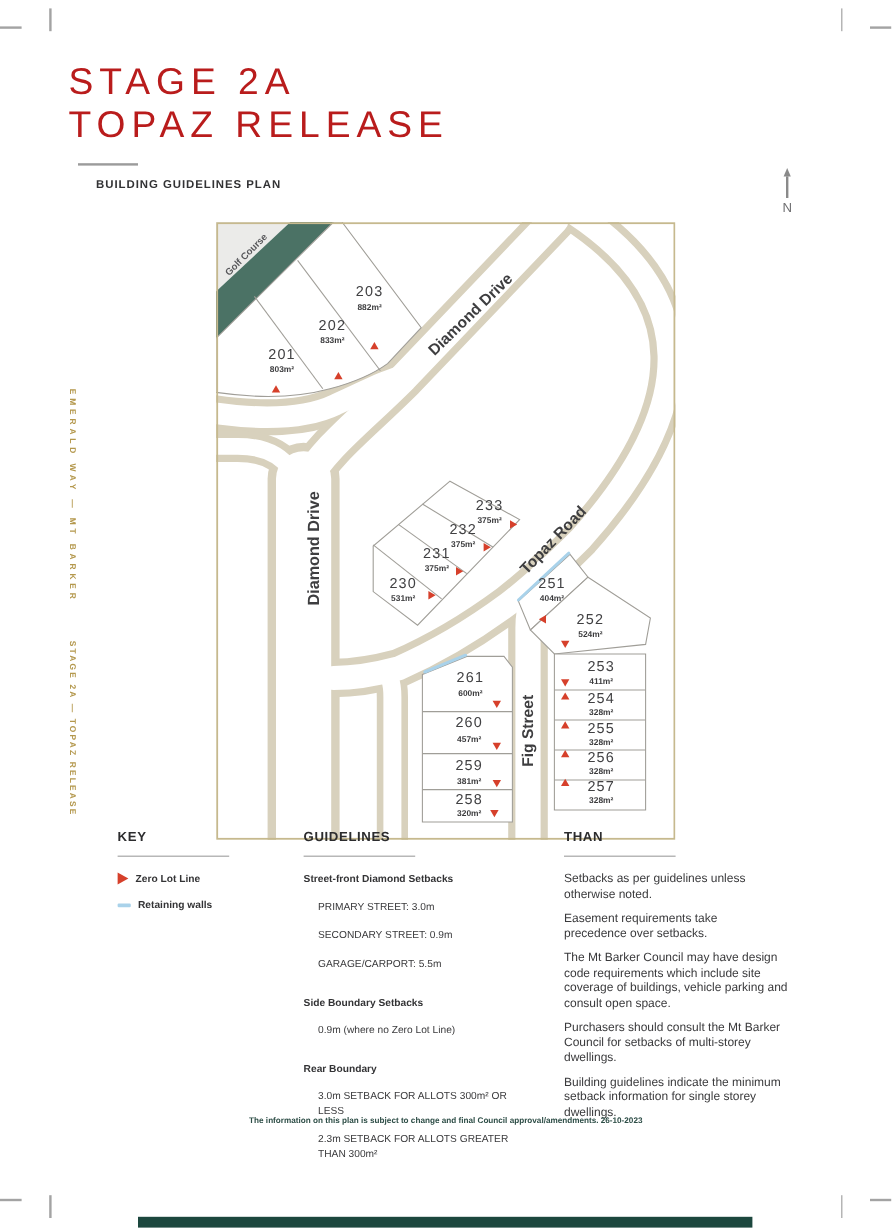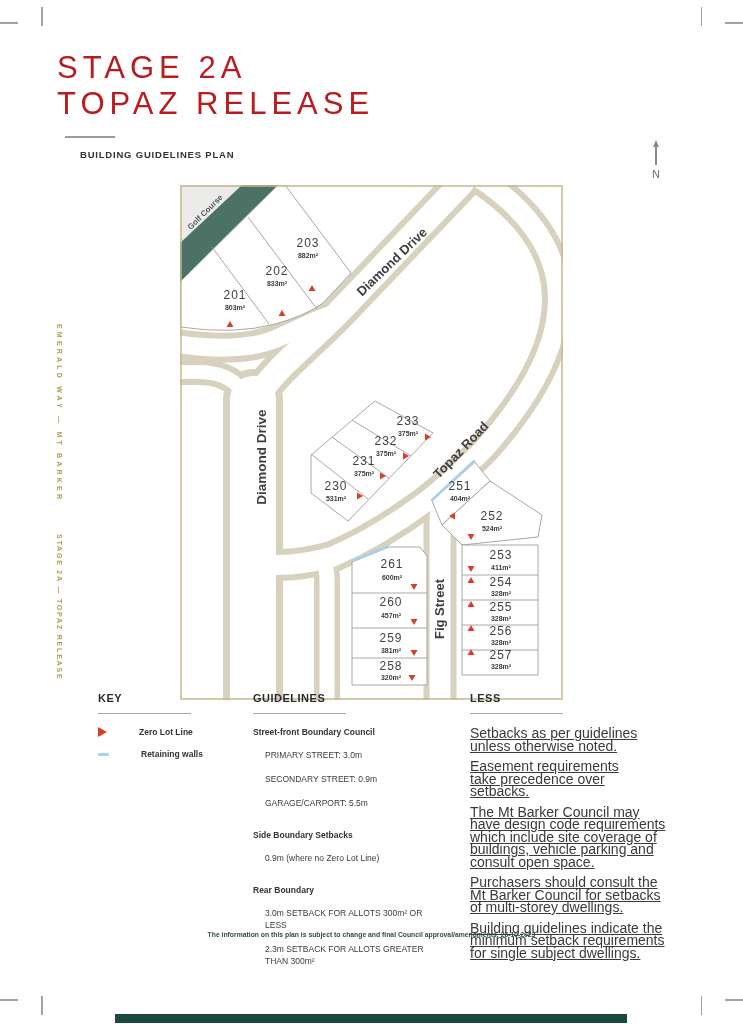--- a/index.html
+++ b/index.html
@@ -29,29 +29,29 @@
   
   .plan{position:absolute;left:180px;top:185px;width:383px;height:515px;}
 
   
   .col{position:absolute;top:692px;}
   .col-key{left:98px;width:150px;}
   .col-guid{left:253px;width:205px;}
   .col-notes{left:470px;width:196px;}
   .col h3{margin:0;font-size:11px;font-weight:bold;letter-spacing:.5px;color:#2c2c2e;}
   .col .rule{width:93px;height:1px;background:#a6a6a6;margin:9px 0 13px;}
-  .key-row{display:flex;align-items:center;gap:32px;margin-bottom:12px;}
+  .key-row{display:flex;align-items:center;gap:6px;margin-bottom:12px;}
   .key-label{font-size:8.5px;font-weight:bold;color:#333335;}
   .tri-right{width:0;height:0;border-top:5px solid transparent;border-bottom:5px solid transparent;
              border-left:9px solid #d6402b;}
   .dash-blue{width:11px;height:3px;background:#a9d2ea;border-radius:1px;}
   .g-head{font-size:8.5px;font-weight:bold;color:#333335;margin:0 0 8px;}
   .g-line{font-size:8.5px;line-height:12px;color:#3a3a3c;margin:12px;}
   .g-gap{height:9px;}
-  .note-p{font-size:14px;line-height:12.5px;color:#3a3a3c;margin:0 0 8px;text-decoration:underline;}
+  .note-p{font-size:10px;line-height:12.5px;color:#3a3a3c;margin:0 0 8px;}
 
   
   .footer{position:absolute;left:0;right:0;top:922px;text-align:center;color:#2e4e47;}
   .footer .main{font-size:10px;font-weight:bold;letter-spacing:.2px;}
   .footer .disclaimer{font-size:6.8px;font-weight:bold;margin-top:9px;}
 
   
   .mark{position:absolute;background:#a3a3a3;}
   .bottom-bar{position:absolute;left:115px;top:1014px;width:512px;height:9px;background:#1c473e;}
 
@@ -232,41 +232,41 @@
     </div>
     <div class="key-row">
       <div class="dash-blue"></div>
       <div class="key-label">Retaining walls</div>
     </div>
   </div>
 
   <div class="col col-guid">
     <h3>GUIDELINES</h3>
     <div class="rule"></div>
-    <p class="g-head">Street-front Boundary Council</p>
+    <p class="g-head">Street-front Diamond Setbacks</p>
     <p class="g-line">PRIMARY STREET: 3.0m</p>
     <p class="g-line">SECONDARY STREET: 0.9m</p>
     <p class="g-line">GARAGE/CARPORT: 5.5m</p>
     <div class="g-gap"></div>
     <p class="g-head">Side Boundary Setbacks</p>
     <p class="g-line">0.9m (where no Zero Lot Line)</p>
     <div class="g-gap"></div>
     <p class="g-head">Rear Boundary</p>
     <p class="g-line">3.0m SETBACK FOR ALLOTS 300m² OR LESS</p>
     <p class="g-line">2.3m SETBACK FOR ALLOTS GREATER THAN 300m²</p>
   </div>
 
   <div class="col col-notes">
-    <h3>LESS</h3>
+    <h3>THAN</h3>
     <div class="rule"></div>
     <p class="note-p">Setbacks as per guidelines unless otherwise noted.</p>
     <p class="note-p" style="width:150px;">Easement requirements take precedence over setbacks.</p>
     <p class="note-p">The Mt Barker Council may have design code requirements which include site coverage of buildings, vehicle parking and consult open space.</p>
     <p class="note-p">Purchasers should consult the Mt Barker Council for setbacks of multi-storey dwellings.</p>
-    <p class="note-p">Building guidelines indicate the minimum setback requirements for single subject dwellings.</p>
+    <p class="note-p">Building guidelines indicate the minimum setback information for single storey dwellings.</p>
   </div>
 
   <div class="footer">
     <div class="disclaimer">The information on this plan is subject to change and final Council approval/amendments. 26-10-2023</div>
   </div>
 
   <div class="bottom-bar"></div>
 </div>
 
 </body></html>

